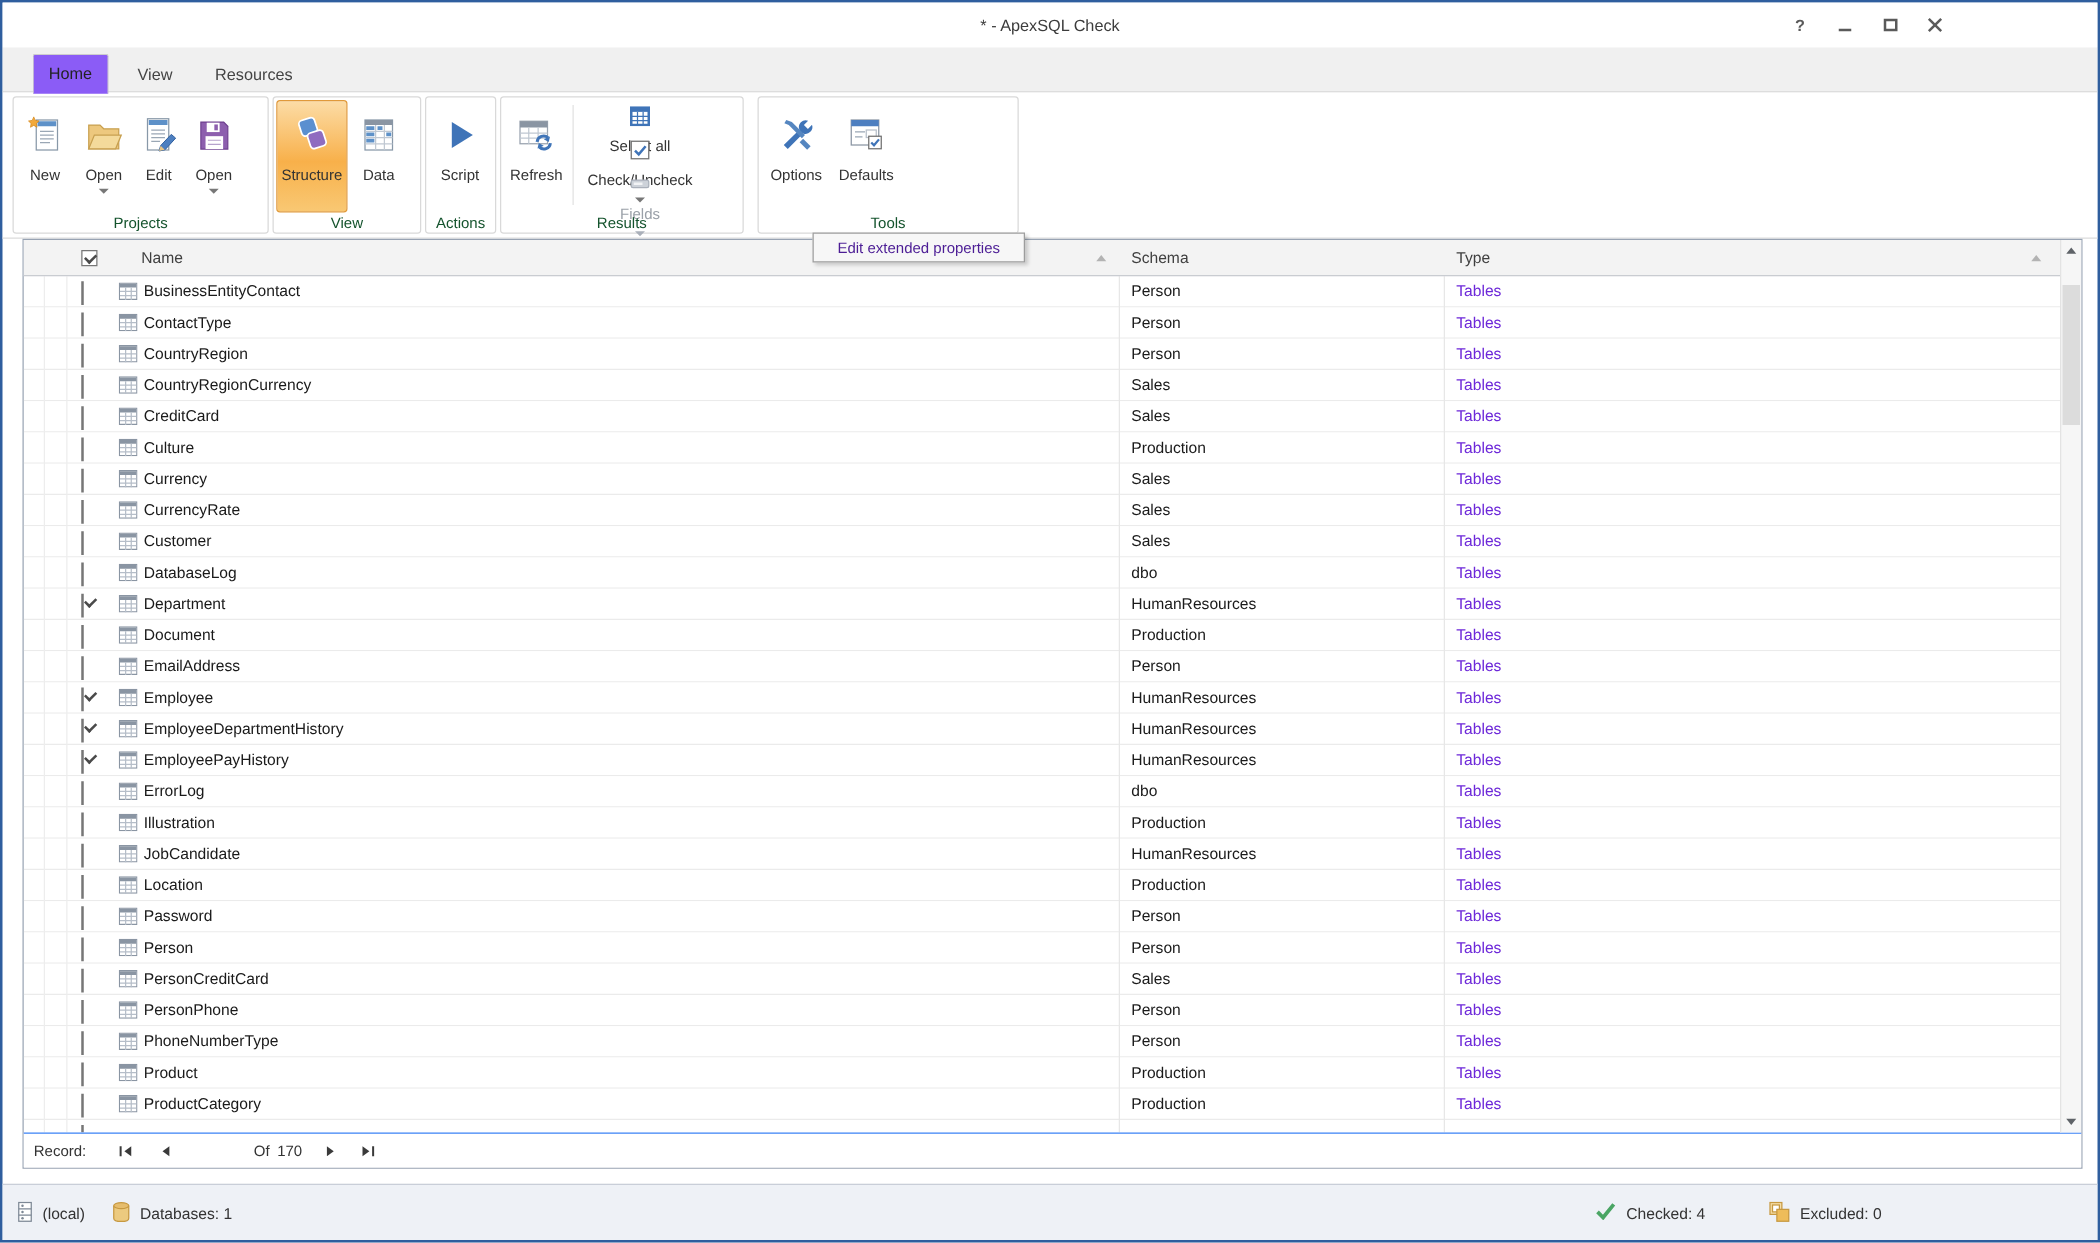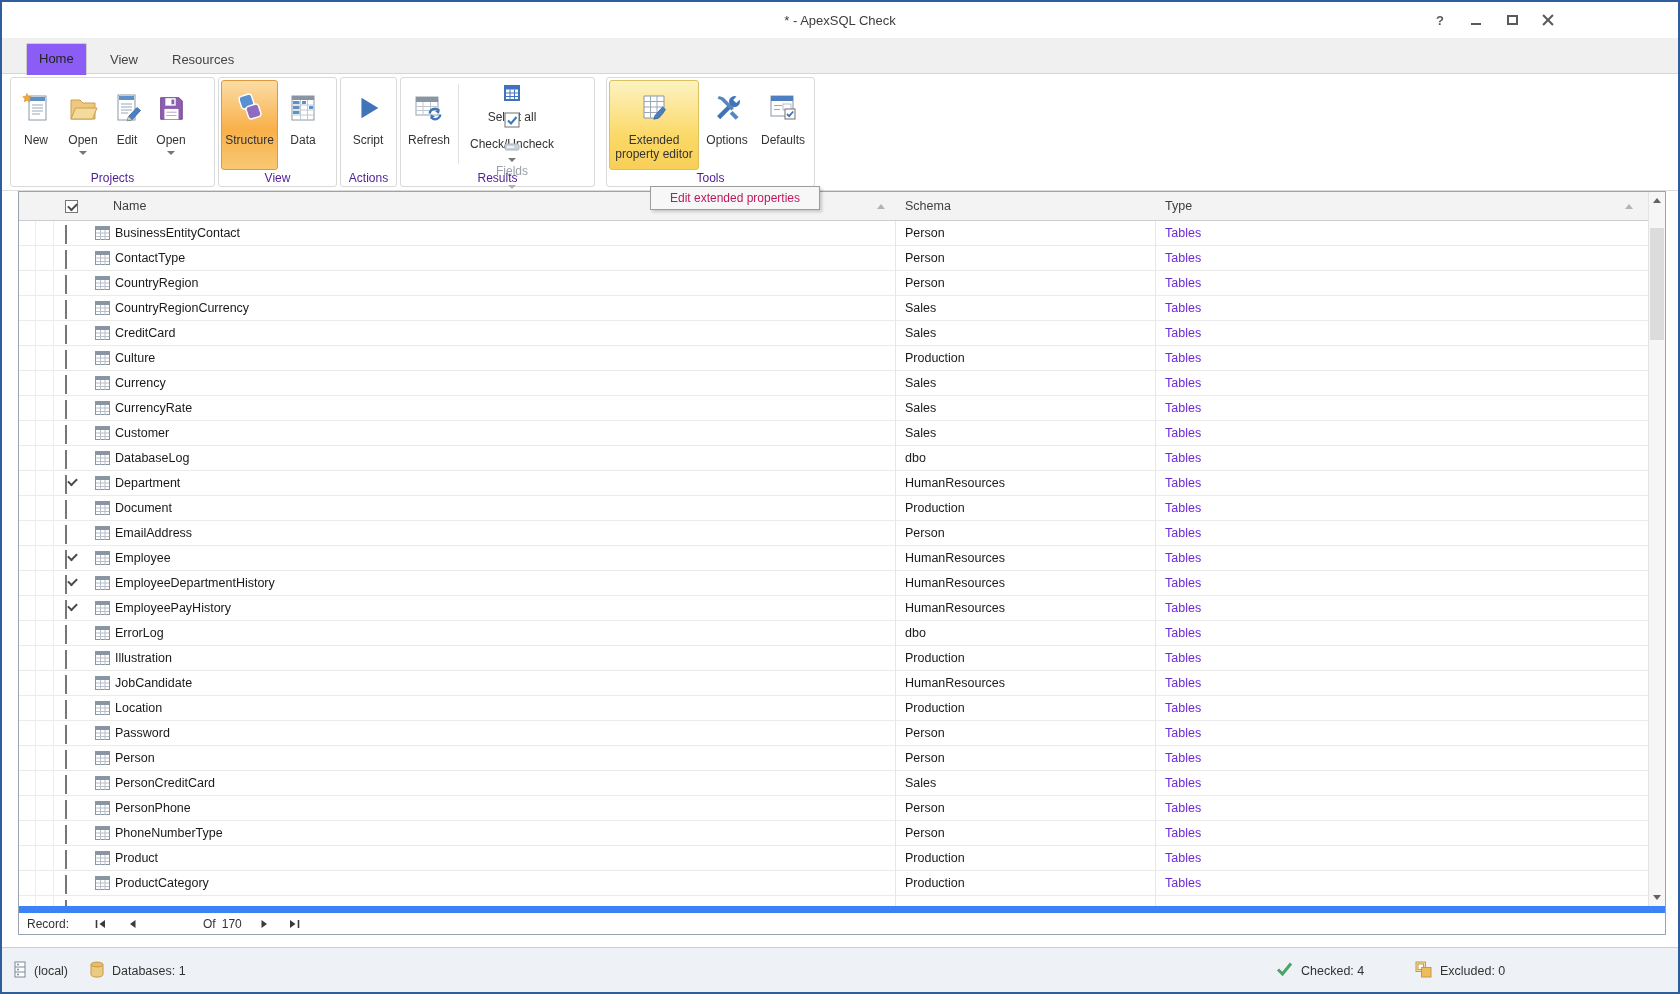--- a/index.html
+++ b/index.html
@@ -28,21 +28,21 @@
          font-size:13px; color:#444; cursor:default; }
   .tab.active { background:#8b5cf6; border:1px solid #cdcdcd; border-bottom:none;
          border-radius:2px 2px 0 0; top:5px; height:32px; z-index:3; color:#222; }
 
   
   .ribbon { position:absolute; top:72px; left:0; right:0; height:117px; background:#fff;
             border-bottom:1px solid #dcdcdc; }
   .rgroup { position:absolute; top:3px; height:110px; border:1px solid #d9d9d9;
             border-radius:3px; background:#fff; }
   .rgroup-label { position:absolute; bottom:1px; left:0; right:0; text-align:center;
-            font-size:12px; color:#4c1d95; }
+            font-size:12px; color:#14532d; }
   .rgroup-content { display:flex; align-items:flex-start; height:90px; padding:2px 2px 0 2px; }
   .rbtn { display:flex; flex-direction:column; align-items:center; padding-top:7px;
           height:90px; border:1px solid transparent; border-radius:3px; cursor:default; }
   .rbtn .ricon { height:40px; display:flex; align-items:center; justify-content:center; }
   .rlabel { font-size:12px; color:#333; margin-top:5px; text-align:center; line-height:14px; }
   .drop-arrow { width:0; height:0; border-left:4px solid transparent; border-right:4px solid transparent;
                 border-top:4px solid #777; margin-top:4px; }
   .rbtn.selected { background:linear-gradient(180deg,#fcdca6 0%,#f8b04a 55%,#f9c873 100%);
                    border:1px solid #e0993a; }
   .rbtn.hover-hl { background:linear-gradient(180deg,#fdf3c2 0%,#fbd968 62%,#f8cf57 100%);
@@ -51,21 +51,21 @@
   .results-stack { display:flex; flex-direction:column; padding-top:5px; }
   .small-item { display:flex; align-items:center; gap:6px; height:27px; padding:0 6px 0 8px;
                 font-size:12px; color:#333; cursor:default;flex-direction:column; }
   .small-item.disabled { color:#9aa0a8; }
   .small-item .drop-arrow { margin-top:1px; }
   .small-item.disabled .drop-arrow { border-top-color:#aab0ba; }
 
   
   .tooltip { position:absolute; left:648px; top:184px; width:170px; height:24px; z-index:20;
              background:#f7f7f7; border:1px solid #9d9d9d; box-shadow:2px 2px 3px rgba(0,0,0,.18);
-             display:flex; align-items:center; justify-content:center; font-size:12px; color:#be185d; }
+             display:flex; align-items:center; justify-content:center; font-size:12px; color:#4c1d95; }
 
   
   .grid-panel { position:absolute; left:16px; top:189px; width:1648px; bottom:57px;
                 border:1px solid #98a3b3; background:#fff; }
   .grid-header { position:absolute; top:0; left:0; right:17px; height:29px;
                  background:#f3f3f3; border-bottom:1px solid #c9ccd1; z-index:2; }
   .hdr-text { position:absolute; top:0; line-height:28px; font-size:12.5px; color:#3f3f3f; }
   .sort-asc { position:absolute; top:12px; width:0; height:0; border-left:4px solid transparent;
               border-right:4px solid transparent; border-bottom:5px solid #b3b3b3; }
   .grid-rows { position:absolute; top:29px; left:0; right:17px; bottom:28px; overflow:hidden; }
@@ -78,21 +78,21 @@
   .c-schema { position:absolute; left:886px;  top:0; line-height:24px; font-size:12.5px; color:#1a1a1a; }
   .c-type   { position:absolute; left:1146px; top:0; line-height:24px; font-size:12.5px; color:#6d28d9; }
   .checkbox { width:13px; height:13px; border:1px solid #767676; background:#fff; position:relative; }
   .checkbox.checked::after { content:""; position:absolute; left:2px; top:2px; width:7px; height:4px;
       border-left:2px solid #4a4a4a; border-bottom:2px solid #4a4a4a; transform:rotate(-45deg); }
   .vline { position:absolute; top:0; bottom:28px; width:1px; background:#e7e7e7; z-index:1; }
   .vline.in-rows { top:29px; background:#ededed; }
 
   
   .record-bar { position:absolute; left:0; right:0; bottom:0; height:28px; background:#fff;
-                border-top:7px solid #3b82f6; display:flex; align-items:center;
+                border-top:1px solid #3b82f6; display:flex; align-items:center;
                 font-size:12px; color:#333; z-index:2; }
   .rec-btn { display:flex; align-items:center; justify-content:center; width:18px; height:18px; cursor:default; }
 
   
   .scrollbar { position:absolute; top:0; right:0; bottom:28px; width:17px; background:#f6f6f6;
                border-left:1px solid #e3e3e3; z-index:3; }
   .sb-btn { position:absolute; left:0; right:0; height:17px; display:flex; align-items:center; justify-content:center; }
   .sb-up { top:0; } .sb-down { bottom:0; }
   .tri-up { width:0; height:0; border-left:4px solid transparent; border-right:4px solid transparent;
             border-bottom:5px solid #5f6368; }
@@ -277,31 +277,20 @@
             <span>Fields</span>
             <span class="drop-arrow"></span>
           </div>
         </div>
       </div>
       <div class="rgroup-label">Results</div>
     </div>
 
     <div class="rgroup" style="left:604px; width:209px;">
       <div class="rgroup-content">
-        <div class="rbtn hover-hl" style="width:90px;">
-          <span class="ricon">
-            <svg width="32" height="32" viewBox="0 0 32 32">
-              <path d="M6 4h20v16l-5 6H6z" fill="#fff" stroke="#8a95a3"></path>
-              <path d="M21 26l5-6h-5z" fill="#e9edf1" stroke="#8a95a3"></path>
-              <path d="M6 9.5h20M6 15h20M6 20.5h15M12.5 4v22M19 4v16" stroke="#9aa7b5" fill="none"></path>
-              <path d="M17 23.5l7.5-8.5 3 2.6-7.5 8.7-4.2.9z" fill="#4d7fc0" stroke="#2f5f9f" stroke-width="0.8"></path>
-            </svg>
-            </span>
-          <span class="rlabel" style="width:86px;">Extended property editor</span>
-        </div>
         <div class="rbtn" style="width:56px;">
           <span class="ricon">
             <svg width="32" height="32" viewBox="0 0 32 32">
               <path d="M25.5 4.5a5.5 5.5 0 0 0-7 7.2L6 24l3.2 3.2 12.3-12.5a5.5 5.5 0 0 0 7.1-7l-3.3 3.4-3.2-3.2z" fill="#3f74b8"></path>
               <path d="M8 4l4.5 1.5L23 16l-2.5 2.5L10 8 6.5 6.5z" fill="#5586c0"></path>
               <path d="M21.5 19l6 6-2.8 2.8-6-6z" fill="#5586c0"></path>
             </svg>
             </span>
           <span class="rlabel">Options</span>
         </div>

